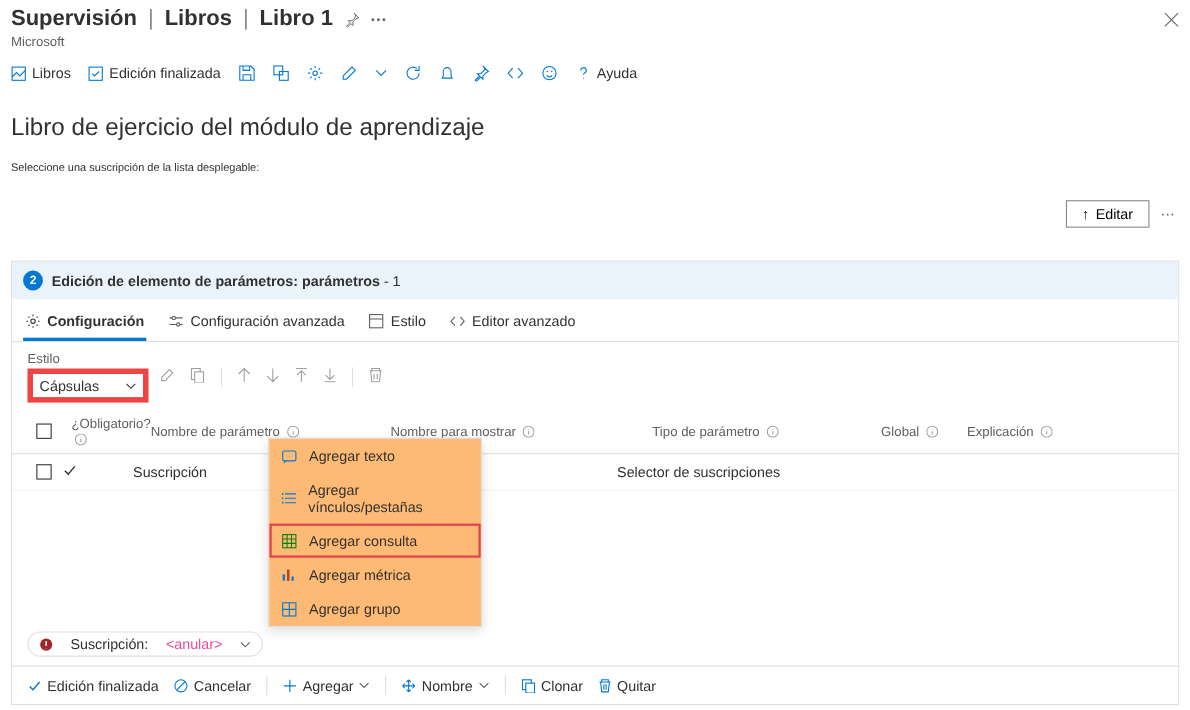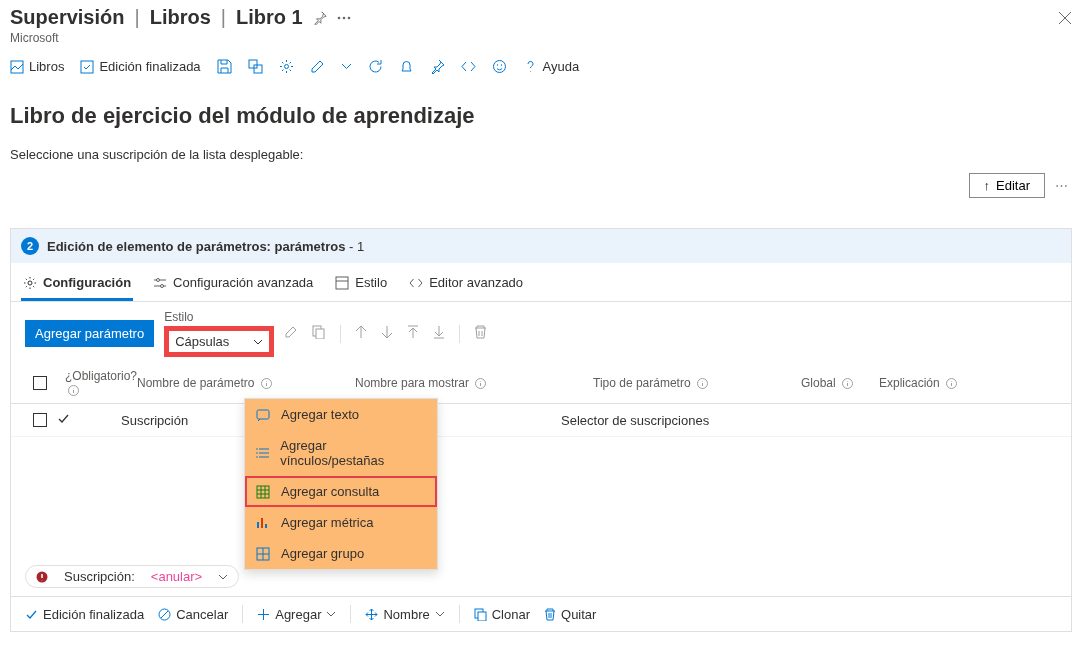--- a/index.html
+++ b/index.html
@@ -8,22 +8,22 @@
 .header-row { display: flex; align-items: center; justify-content: space-between; gap: 30px; }
 .breadcrumb { font-size: 20px; font-weight: 600; display: flex; align-items: center; gap: 10px; }
 .breadcrumb .sep { color: #888; font-weight: 400; }
 .pin-icon svg, .more-icon svg, .close-icon svg { display: block; }
 .subtitle { font-size: 12px; color: #605e5c; margin-top: 2px; }
 .commandbar { display: flex; align-items: center; gap: 16px; padding: 10px 10px; border-bottom: 1px solid #fff; margin-top: 4px; }
 .cmd { display: flex; align-items: center; gap: 5px; font-size: 13px; color: #323130; cursor: pointer; }
 .cmd .ico { color: #0078d4; display: inline-flex; }
 .icon-only { color: #0078d4; cursor: pointer; display: inline-flex; }
 .main { padding: 10px 10px; }
-.main-title { font-size: 22px; font-weight: 700; margin-bottom: 18px; margin-top: 8px; }
-.main-desc { font-size: 13px; color: #323130; margin-bottom: 5px; }
+.main-title { font-size: 22px; font-weight: 400; margin-bottom: 18px; margin-top: 8px; }
+.main-desc { font-size: 10px; color: #323130; margin-bottom: 18px; }
 .edit-row { display: flex; justify-content: flex-end; padding: 6px 0; align-items: center; gap: 6px; }
 .edit-btn { border: 1px solid #8a8886; background: #fff; padding: 4px 14px; font-size: 13px; cursor: pointer; display: flex; align-items: center; gap: 6px; }
 .ellipsis { color: #666; padding: 0 4px; }
 .panel { border: 1px solid #e1dfdd; margin-top: 24px; }
 .panel-header { background: #eaf2fb; padding: 8px 10px; display: flex; align-items: center; gap: 8px; }
 .step-badge { background: #0078d4; color: #fff; width: 18px; height: 18px; border-radius: 50%; display: inline-flex; align-items: center; justify-content: center; font-size: 11px; font-weight: 600; }
 .panel-header-text { font-size: 13px; }
 .panel-header-text b { font-weight: 600; }
 .pivot { display: flex; gap: 18px; padding: 6px 10px 0 10px; border-bottom: 1px solid #e1dfdd; }
 .pivot-item { display: flex; align-items: center; gap: 6px; padding: 6px 2px 8px 2px; font-size: 13px; cursor: pointer; border-bottom: 3px solid transparent; }
@@ -230,21 +230,20 @@
         <span class="pico">
             <svg width="14" height="14" viewBox="0 0 14 14">
               <path d="M4.5 3L1 7l3.5 4M9.5 3L13 7l-3.5 4" fill="none" stroke="#605e5c"></path>
             </svg>
           </span>
         <span>Editor avanzado</span>
       </div>
     </div>
 
     <div class="toolbar-row">
-      <button class="add-param-btn">Agregar parámetro</button>
       <div class="style-block">
         <span class="style-label">Estilo</span>
         <div class="style-select">
           <span>Cápsulas</span>
           <span>
               <svg width="10" height="6" viewBox="0 0 10 6">
                 <path d="M1 1l4 4 4-4" fill="none" stroke="#323130"></path>
               </svg>
             </span>
         </div>

